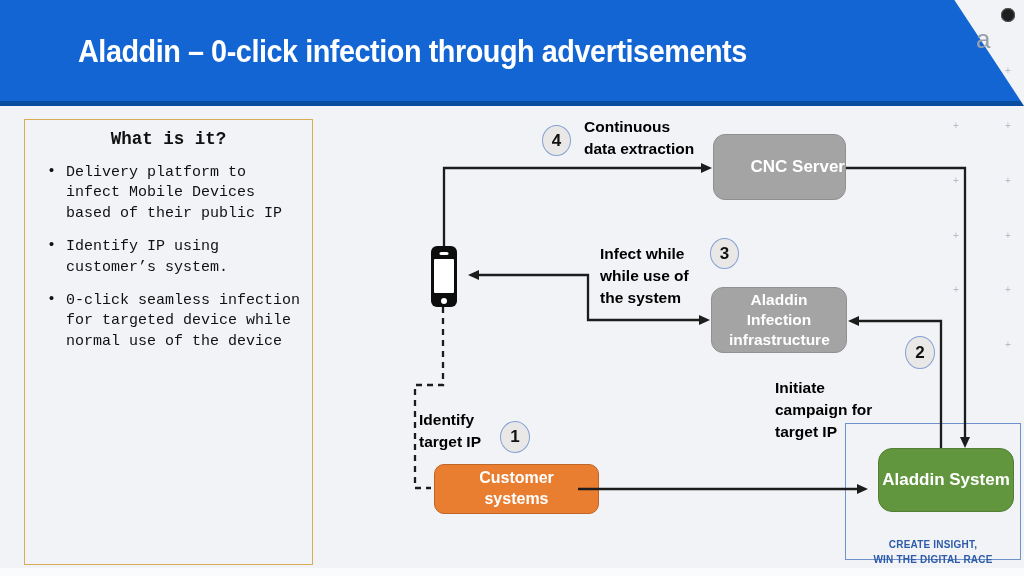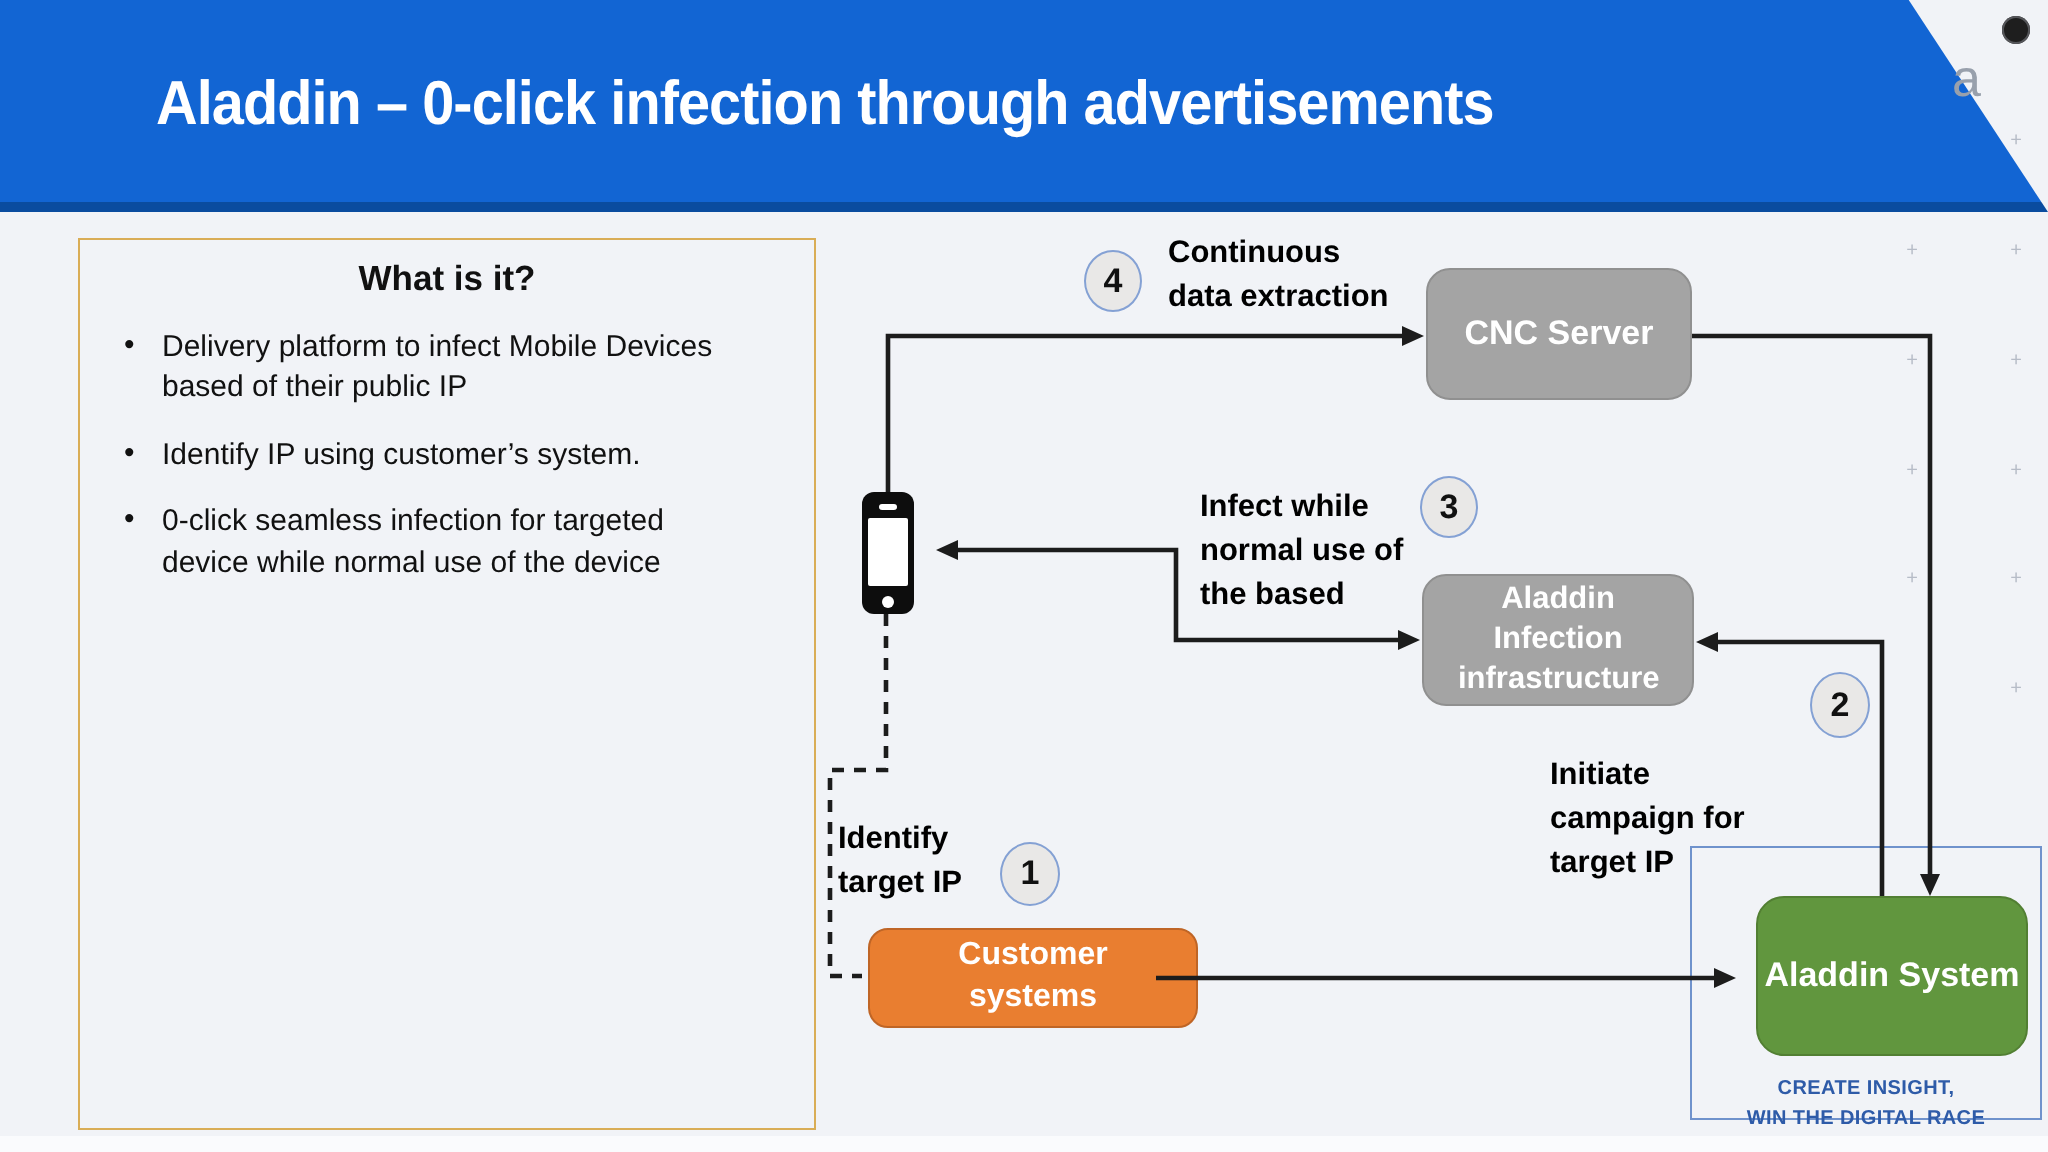--- a/index.html
+++ b/index.html
@@ -22,39 +22,39 @@
     letter-spacing:-0.5px;white-space:nowrap;transform:scaleX(.93);transform-origin:left center;}
 
   .corner-dot{position:absolute;left:1001px;top:8px;width:14px;height:14px;border-radius:50%;
     background:#1e1e1e;box-shadow:0 0 0 1px #55565a inset;z-index:6;}
   .corner-a{position:absolute;left:976px;top:24px;font-size:26px;color:#98a0ac;z-index:6;font-weight:400;}
 
   .dot{position:absolute;color:#b6bcc7;font-size:10px;line-height:1;transform:translate(-50%,-50%);z-index:1;}
   .bottom-strip{position:absolute;left:0;top:568px;width:1024px;height:8px;background:#fafbfd;}
 
   
-  .info-box{position:absolute;left:39px;top:119px;width:369px;height:446px;
-    border:1.5px solid var(--gold-border);background:transparent;}
+  .info-box{position:absolute;left:24px;top:119px;width:289px;height:446px;
+    border:1.5px solid var(--gold-border);background:transparent;font-family:Liberation Mono, monospace;}
   .info-heading{margin-top:9px;text-align:center;font-size:17.5px;font-weight:700;color:var(--text-black);}
   .info-list{list-style:none;margin-top:14px;padding:0 10px 0 20px;}
   .info-list li{position:relative;padding-left:21px;margin-bottom:13px;font-size:15px;line-height:1.36;
     color:var(--text-black);max-width:300px;}
   .info-list li::before{content:"•";position:absolute;left:2px;top:-1px;font-size:15px;}
 
   
   .node{position:absolute;display:flex;align-items:center;justify-content:center;text-align:center;color:#fff;}
   .node-cnc{left:713px;top:134px;width:133px;height:66px;background:var(--node-gray);
-    border:1px solid var(--node-gray-border);border-radius:12px;font-size:17px;font-weight:700;}
+    border:1px solid var(--node-gray-border);border-radius:12px;font-size:17px;font-weight:700;justify-content:flex-end;}
   .node-infra{left:711px;top:287px;width:136px;height:66px;background:var(--node-gray);
     border:1px solid var(--node-gray-border);border-radius:12px;font-size:15.5px;font-weight:600;line-height:1.3;}
   .node-infra span{display:inline-block;width:100px;}
   .node-customer{left:434px;top:464px;width:165px;height:50px;background:var(--node-orange);
     border:1px solid var(--orange-border);border-radius:10px;font-size:16px;font-weight:700;line-height:1.3;}
   .node-customer span{display:inline-block;width:95px;}
-  .node-aladdin{left:878px;top:448px;width:136px;height:80px;background:var(--node-green);
+  .node-aladdin{left:878px;top:448px;width:136px;height:64px;background:var(--node-green);
     border:1px solid var(--node-green-border);border-radius:14px;font-size:17px;font-weight:700;}
 
   .blue-frame{position:absolute;left:845px;top:423px;width:176px;height:137px;
     border:1.3px solid var(--blue-frame);background:transparent;}
   .tagline{position:absolute;left:850px;top:538px;width:166px;text-align:center;
     font-size:10px;font-weight:700;color:var(--tagline-blue);line-height:1.45;letter-spacing:.2px;}
 
   
   .badge{position:absolute;background:var(--circle-fill);border:1.6px solid var(--circle-border);
     border-radius:50%;display:flex;align-items:center;justify-content:center;
@@ -158,17 +158,17 @@
     <div class="home"></div>
   </div>
 
   <div class="badge badge-1">1</div>
   <div class="badge badge-2">2</div>
   <div class="badge badge-3">3</div>
   <div class="badge badge-4">4</div>
 
   <div class="flabel flabel-1">Identify target IP</div>
   <div class="flabel flabel-2">Initiate campaign for target IP</div>
-  <div class="flabel flabel-3">Infect while normal use of the based</div>
+  <div class="flabel flabel-3">Infect while while use of the system</div>
   <div class="flabel flabel-4">Continuous data extraction</div>
 
   <div class="bottom-strip"></div>
 </div>
 
 </body></html>

